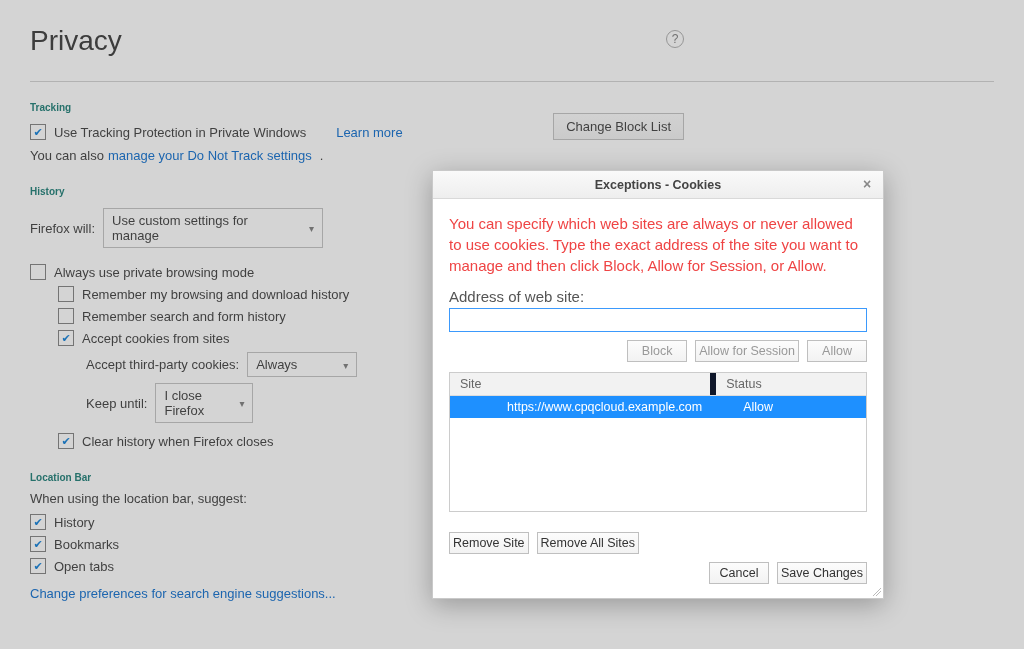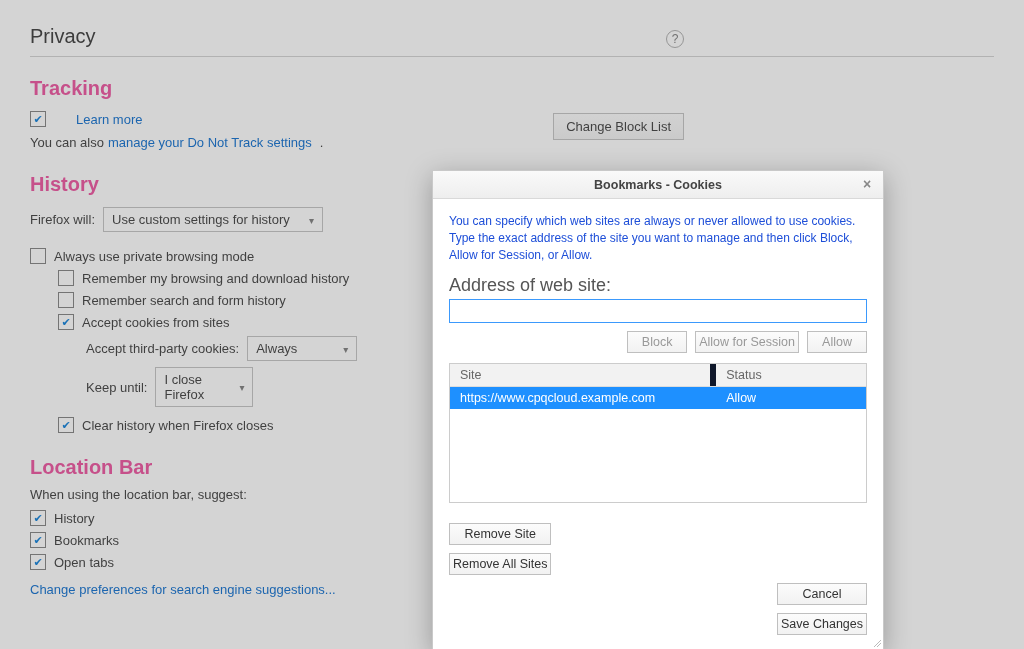--- a/index.html
+++ b/index.html
@@ -12,30 +12,30 @@
       height: 649px;
       position: relative;
       overflow: hidden;
     }
     .bg-page {
       padding: 25px 30px;
       width: 100%;
       height: 100%;
     }
     .page-title {
-      font-size: 20px;
+      font-size: 28px;
       font-weight: 400;
       color: #2e2e2e;
-      margin-bottom: 8px;
+      margin-bottom: 24px;
     }
     .hr { border: none; border-top: 1px solid #d0d0d0; margin-bottom: 18px; }
     .section-title {
       font-weight: 600;
-      font-size: 20px;
-      color: #ec4899;
+      font-size: 10px;
+      color: #0f766e;
       margin-bottom: 8px;
       margin-top: 20px;
     }
     .row { display: flex; align-items: center; gap: 8px; padding: 3px 0; }
     .checkbox {
       width: 16px; height: 16px;
       border: 1px solid #7a7a7a;
       background: #fff;
       display: inline-flex;
       align-items: center;
@@ -126,52 +126,52 @@
       position: relative;
     }
     .modal-close {
       position:absolute; right:8px; top:5px;
       width:16px; height:16px;
       font-size:14px; color:#888;
       cursor:pointer;
       display:flex; align-items:center; justify-content:center;
     }
     .modal-body { padding: 14px 16px 10px; flex:1; }
-    .modal-desc { color:#1d4ed8; font-size:12px; line-height:1.4; margin-bottom:12px;}
-    .modal-label { color:#555; font-size:18px; margin-bottom:3px; }
+    .modal-desc { color:#ef4444; font-size:15px; line-height:1.4; margin-bottom:12px;}
+    .modal-label { color:#555; font-size:15px; margin-bottom:3px; }
     .modal-input {
       width:100%;
       border:1px solid #3b99fc;
       padding:4px 6px;
       font-size:13px;
       outline:none;
       height:24px;
     }
     .modal-btnrow { display:flex; gap:8px; justify-content:flex-end; margin:8px 0 10px;}
     .modal-btnrow .btn, .modal-footer .btn { font-size:12.5px; padding:3px 3px; }
     .table {
       border:1px solid #ccc;
       height:140px;
       overflow:hidden;
       font-size:12.5px;
     }
     .thead { display:flex; background:#f2f2f2; border-bottom:1px solid #ddd; color:#666; }
     .th-site { width:64%; padding:4px 10px; border-right:6px solid #0f172a;}
     .th-status { width:36%; padding:4px 10px;}
-    .trow { display:flex; }
+    .trow { display:flex;padding-left:47px; }
     .trow.selected { background:#1e90ff; color:#fff; }
     .td-site { width:64%; padding:4px 10px;}
     .td-status { width:36%; padding:4px 10px;}
     .modal-footer {
       padding:10px 16px 14px;
       display:flex;
       justify-content:space-between;
       gap:8px;
     }
-    .footer-left, .footer-right { display:flex; gap:8px;flex-direction:column; }
+    .footer-left, .footer-right { display:flex; gap:8px; }
     .resizer {
       position:absolute; right:2px; bottom:2px;
       width:10px;height:10px;
       background:
         linear-gradient(135deg, transparent 60%, #bbb 60%, #bbb 65%, transparent 65%,
                         transparent 75%, #bbb 75%, #bbb 80%, transparent 80%);
     }
   </style>
 </head>
 <body>
@@ -179,33 +179,34 @@
 <div class="bg-page">
 
   <div class="top-right">
     <h1 class="page-title">Privacy</h1>
   </div>
   <hr class="hr">
 
   <div class="section-title">Tracking</div>
   <div class="row">
     <span class="checkbox checked"></span>
+    <span>Use Tracking Protection in Private Windows</span>
     <span style="width:14px"></span>
     <span class="link">Learn more</span>
   </div>
   <div class="row" style="margin-top:2px;">
     <span>You can also </span>
     <span class="link" style="margin-left:-4px;">manage your Do Not Track settings</span>
       <span>.</span>
   </div>
 
   <div class="section-title">History</div>
   <div class="row">
     <span>Firefox will:</span>
-    <span class="select" style="width:220px;"><span>Use custom settings for history</span></span>
+    <span class="select" style="width:220px;"><span>Use custom settings for manage</span></span>
   </div>
 
   <div class="row" style="margin-top:10px;">
     <span class="checkbox unchecked"></span>
     <span>Always use private browsing mode</span>
   </div>
   <div class="row indent-1">
     <span class="checkbox unchecked"></span>
     <span>Remember my browsing and download history</span>
   </div>
@@ -254,21 +255,21 @@
   <div class="help-icon">?</div>
 </div>
 <div class="change-block-list">
   <div class="btn">Change Block List</div>
 </div>
 
 <div class="dim"></div>
 
 <div class="modal">
   <div class="modal-titlebar">
-    <span>Bookmarks - Cookies</span>
+    <span>Exceptions - Cookies</span>
     <span class="modal-close">×</span>
   </div>
   <div class="modal-body">
     <div class="modal-desc">You can specify which web sites are always or never allowed to use cookies. Type the exact address of the site you want to manage and then click Block, Allow for Session, or Allow.</div>
     <div class="modal-label">Address of web site:</div>
     <input class="modal-input" type="text" value="" style="">
     <div class="modal-btnrow">
       <span class="btn disabled">Block</span>
       <span class="btn disabled">Allow for Session</span>
       <span class="btn disabled">Allow</span>

